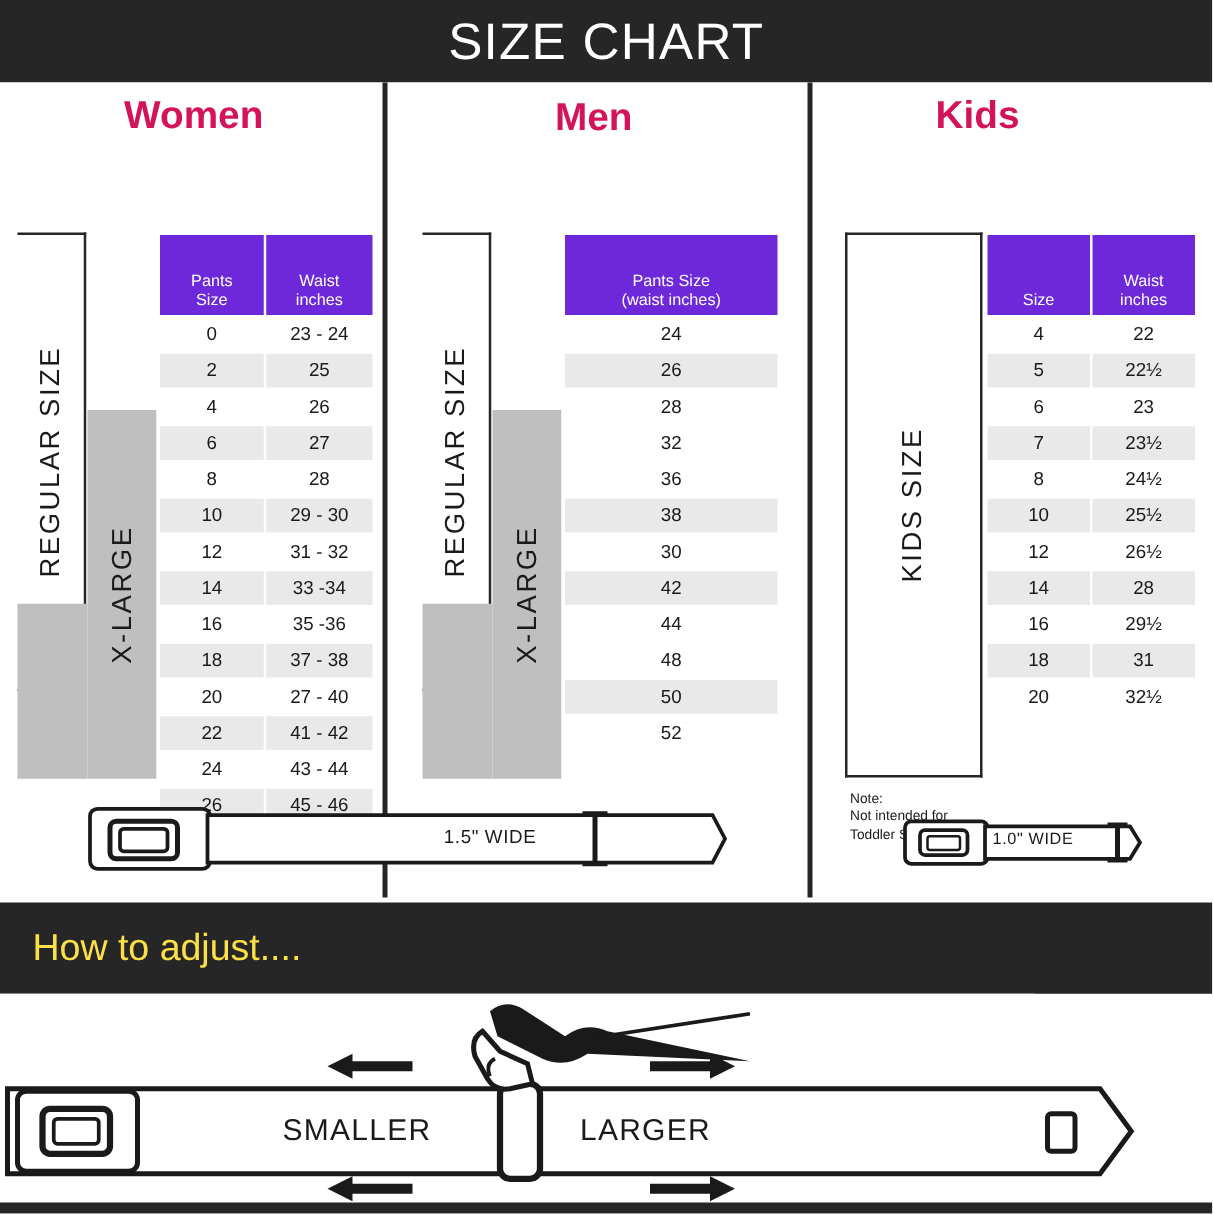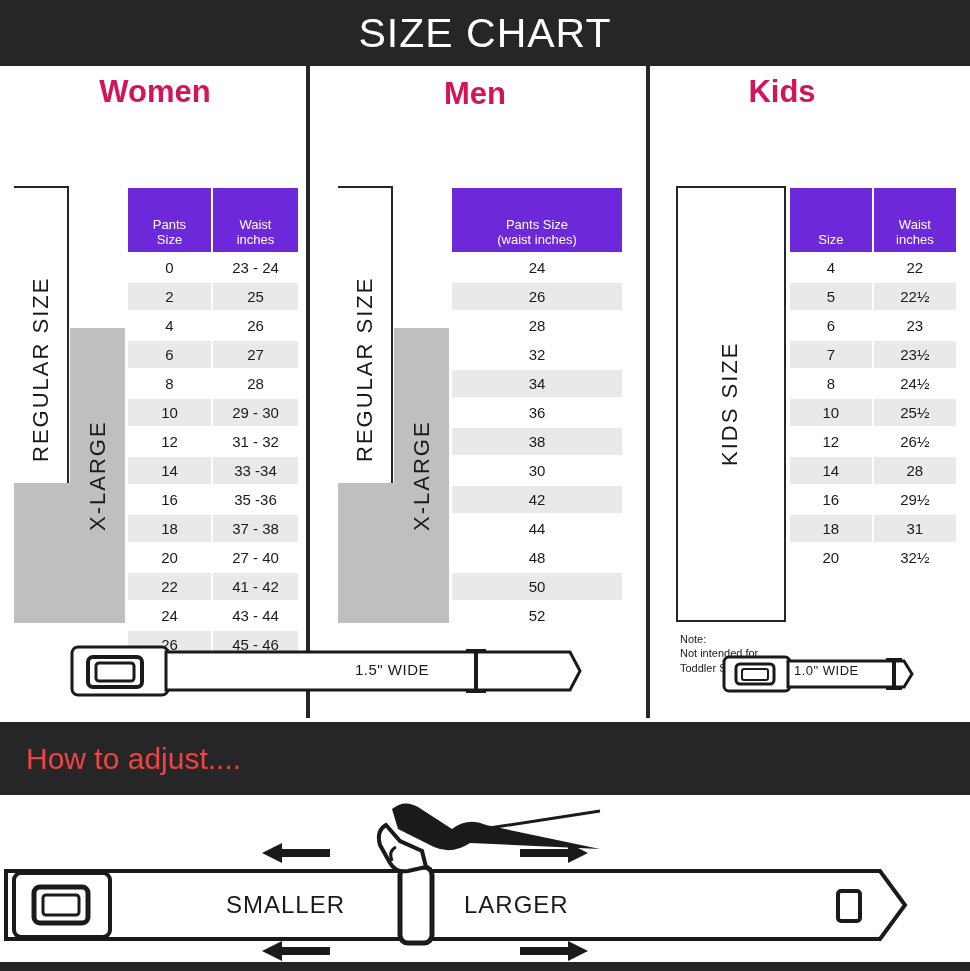--- a/index.html
+++ b/index.html
@@ -125,21 +125,21 @@
 
   
   .howto-bar {
     position: absolute;
     left: 0; top: 722px;
     width: 970px; height: 73px;
     background: #262626;
     display: flex; align-items: center;
   }
   .howto-bar .howto-text {
-    color: #ef4444;
+    color: #fde047;
     font-size: 30px;
     padding-left: 26px;
   }
   .adjust-area {
     position: absolute;
     left: 0; top: 795px;
     width: 828px; height: 176px;
     background: #ffffff;
   }
   .adjust-word {
@@ -266,23 +266,20 @@
             <td class="cell row-light">24</td>
           </tr>
           <tr class="row-grey">
             <td class="cell row-grey">26</td>
           </tr>
           <tr class="row-light">
             <td class="cell row-light">28</td>
           </tr>
           <tr class="row-light">
             <td class="cell row-light">32</td>
-          </tr>
-          <tr class="row-grey">
-            <td class="cell row-grey">34</td>
           </tr>
           <tr class="row-light">
             <td class="cell row-light">36</td>
           </tr>
           <tr class="row-grey">
             <td class="cell row-grey">38</td>
           </tr>
           <tr class="row-light">
             <td class="cell row-light">30</td>
           </tr>

